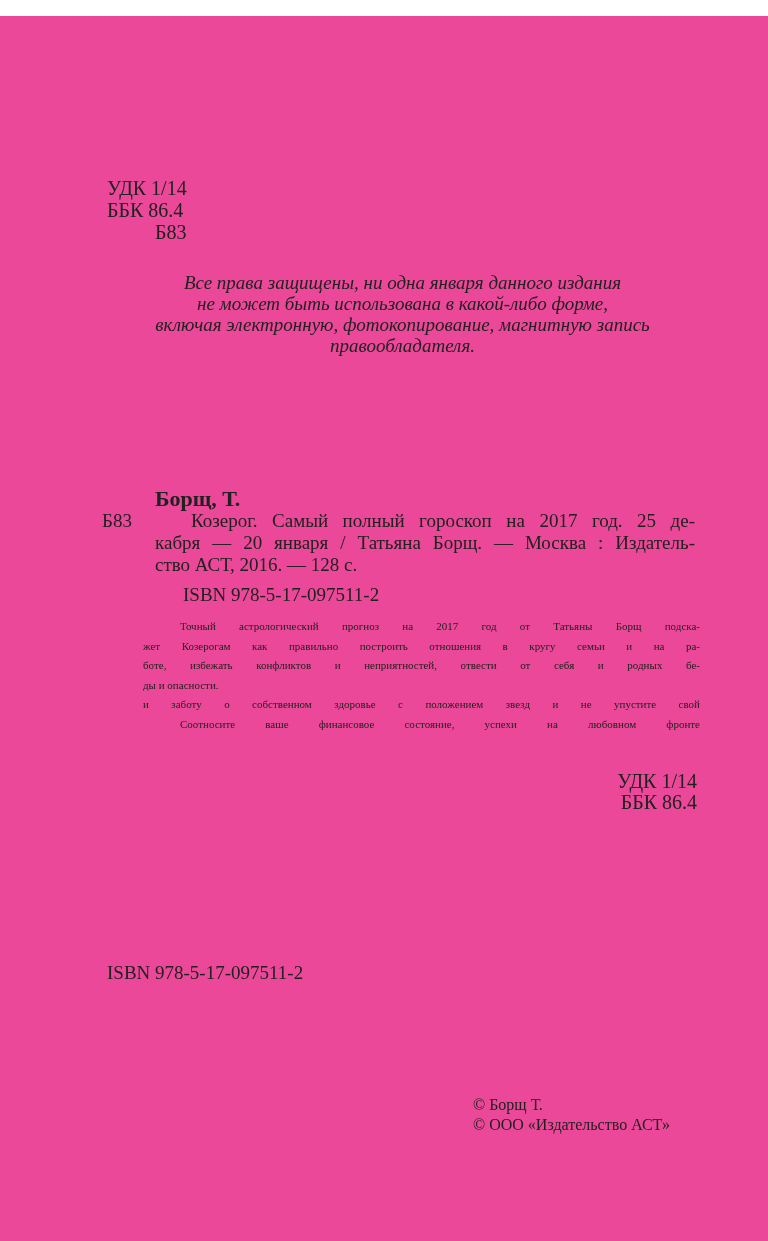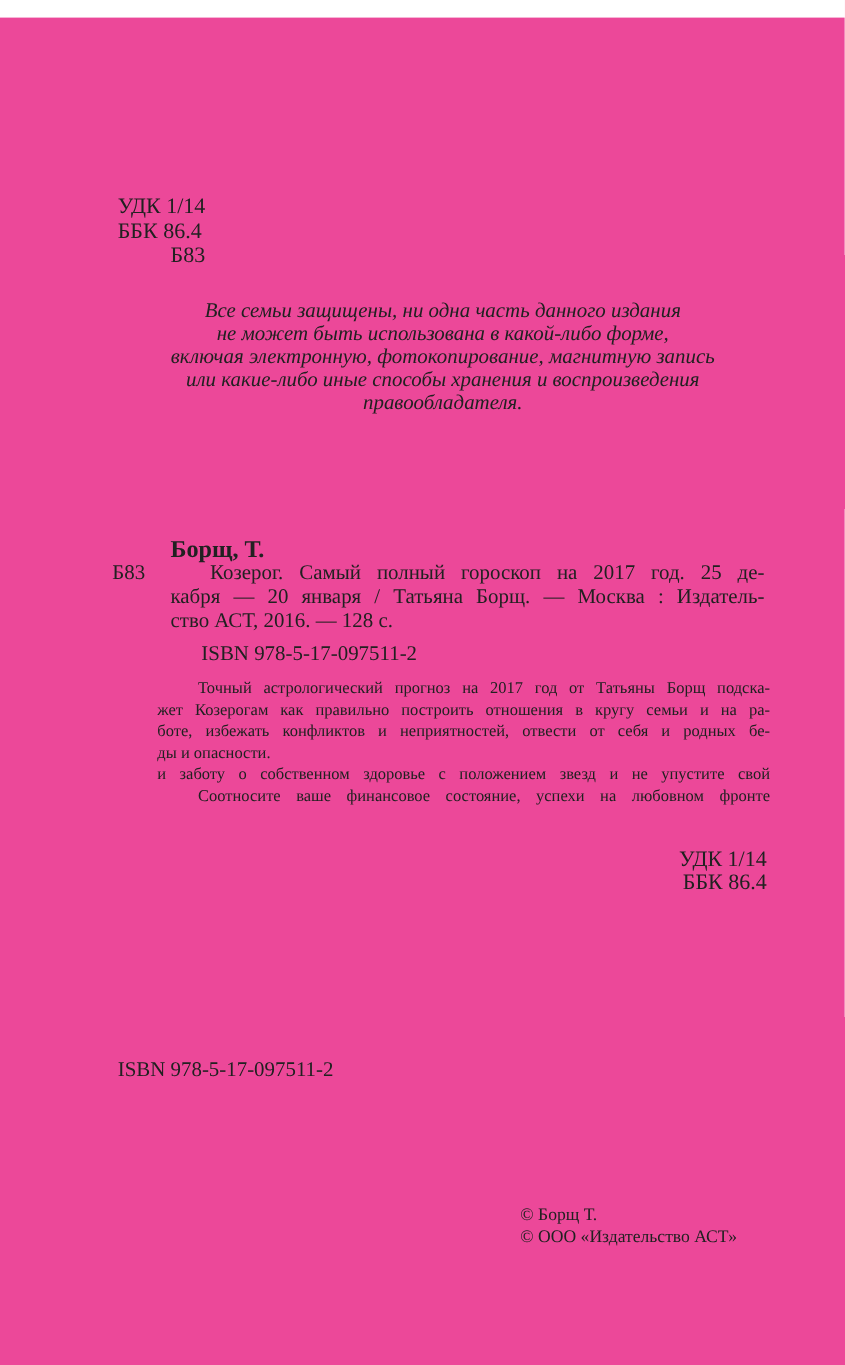--- a/index.html
+++ b/index.html
@@ -20,21 +20,21 @@
   .rights{left:105px;top:256px;width:595px;font-size:19px;line-height:21px;
           font-style:italic;text-align:center;}
   
   .author{left:155px;top:470px;font-size:22px;font-weight:bold;white-space:nowrap;}
   .authsign{left:102px;top:494px;font-size:19px;white-space:nowrap;}
   .descr{left:155px;top:494px;width:540px;font-size:19px;line-height:22px;}
   .jl{text-align:justify;text-align-last:justify;}
   .descr .first{text-indent:36px;}
   .bibisbn{left:183px;top:568px;font-size:19px;white-space:nowrap;}
   
-  .annot{left:143px;top:601px;width:557px;font-size:15px;line-height:19.5px;}
+  .annot{left:143px;top:601px;width:557px;font-size:11px;line-height:19.5px;}
   .annot .first{text-indent:37px;}
   
   .codes-right{right:71px;top:755px;font-size:20px;line-height:21px;
                text-align:right;white-space:nowrap;}
   
   .isbn-bottom{left:107px;top:946px;font-size:19px;white-space:nowrap;}
   
   .copyright{left:473px;top:1079px;font-size:16px;line-height:20px;white-space:nowrap;}
 </style>
 </head>
@@ -42,24 +42,23 @@
 
 <div class="page">
 
   <div class="abs codes">
     <div>УДК 1/14</div>
     <div>ББК 86.4</div>
     <div class="sign">Б83</div>
   </div>
 
   <div class="abs rights">
-    <div>Все семьи защищены, ни одна часть данного издания</div>
+    <div>Все права защищены, ни одна января данного издания</div>
     <div>не может быть использована в какой-либо форме,</div>
     <div>включая электронную, фотокопирование, магнитную запись</div>
-    <div>или какие-либо иные способы хранения и воспроизведения</div>
     <div>правообладателя.</div>
   </div>
 
   <div class="abs author">Борщ, Т.</div>
   <div class="abs authsign">Б83</div>
 
   <div class="abs descr">
     <div class="jl first">Козерог. Самый полный гороскоп на 2017 год. 25 де-</div>
     <div class="jl">кабря — 20 января / Татьяна Борщ. — Москва : Издатель-</div>
     <div>ство АСТ, 2016. — 128 с.</div>

